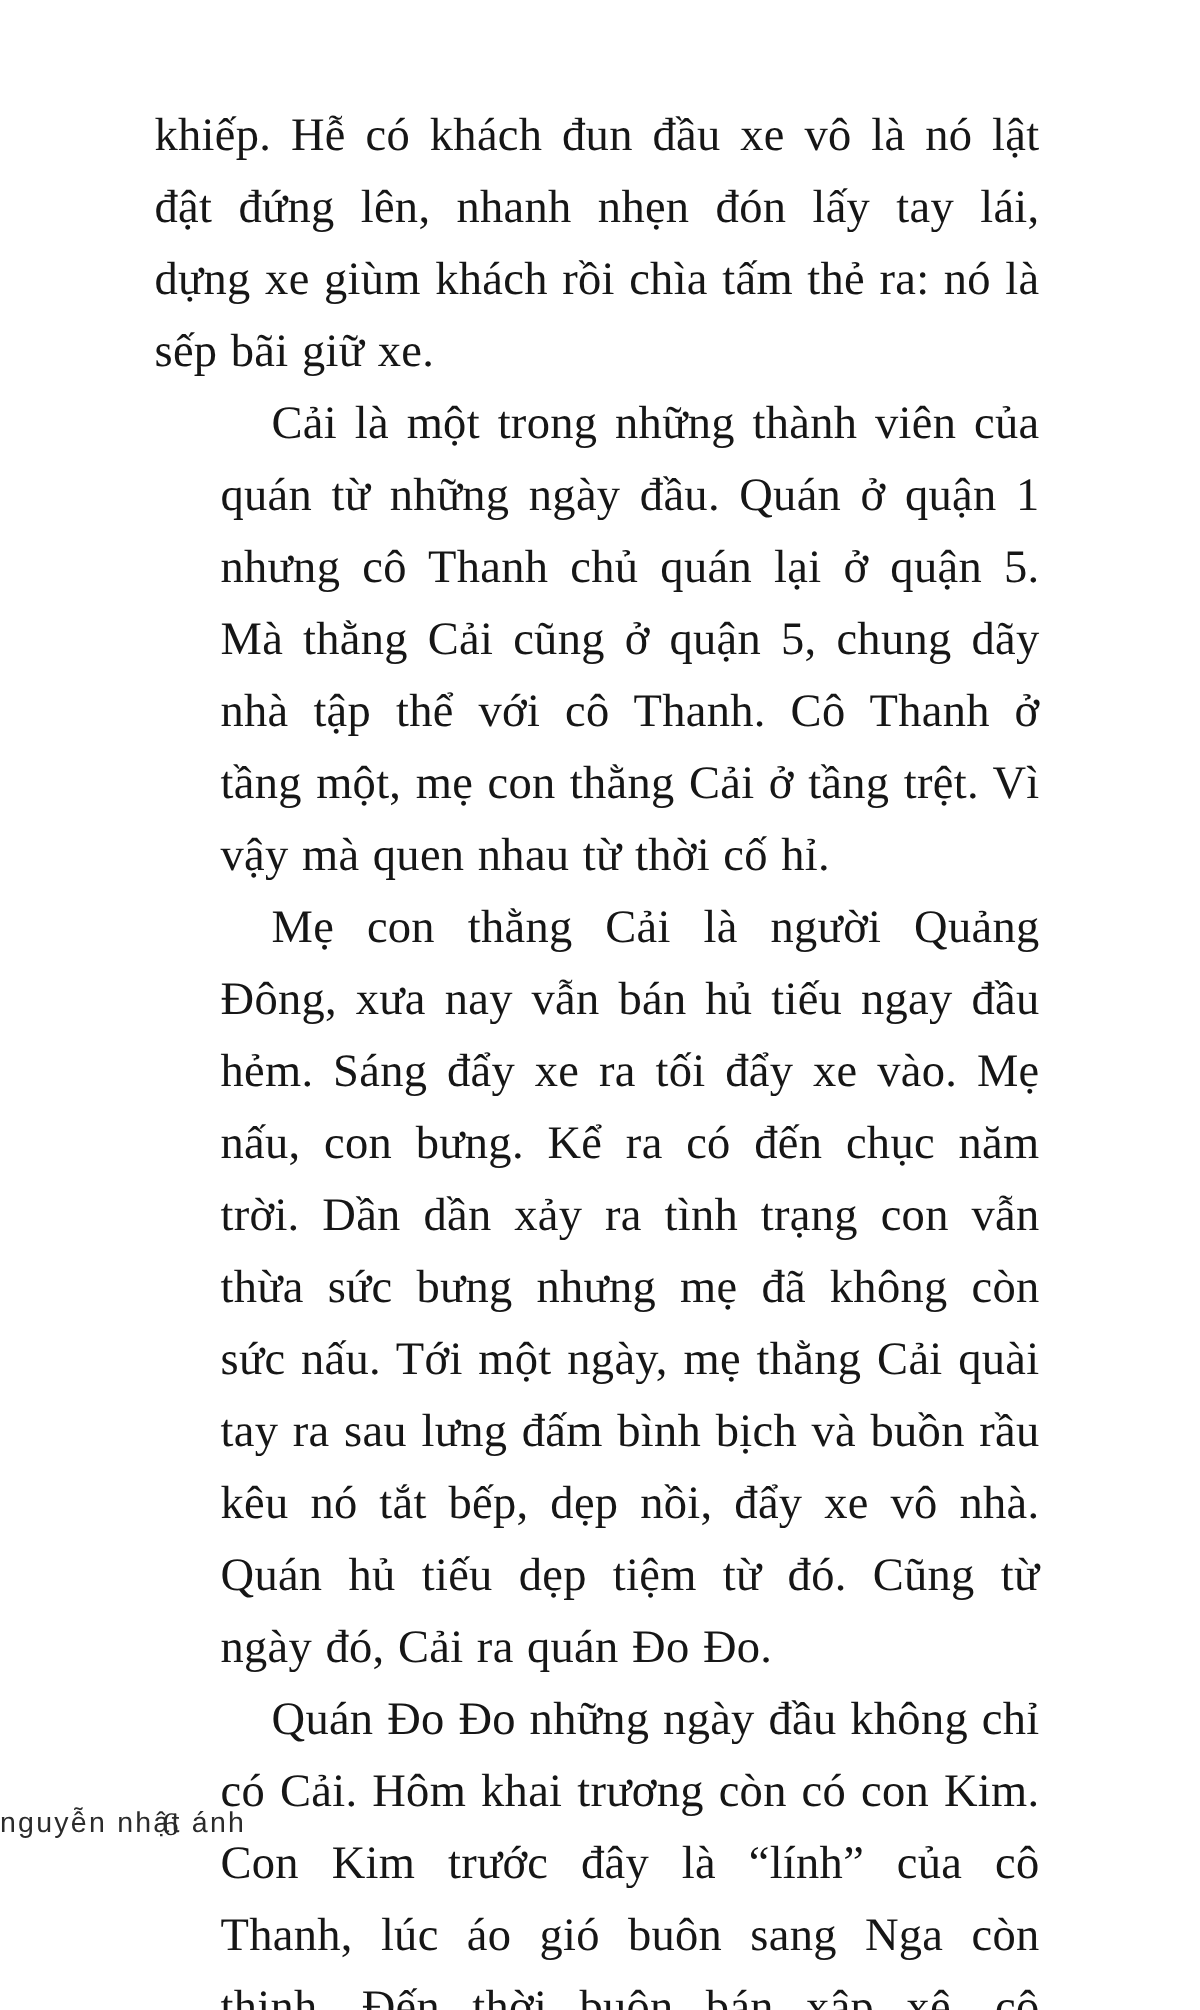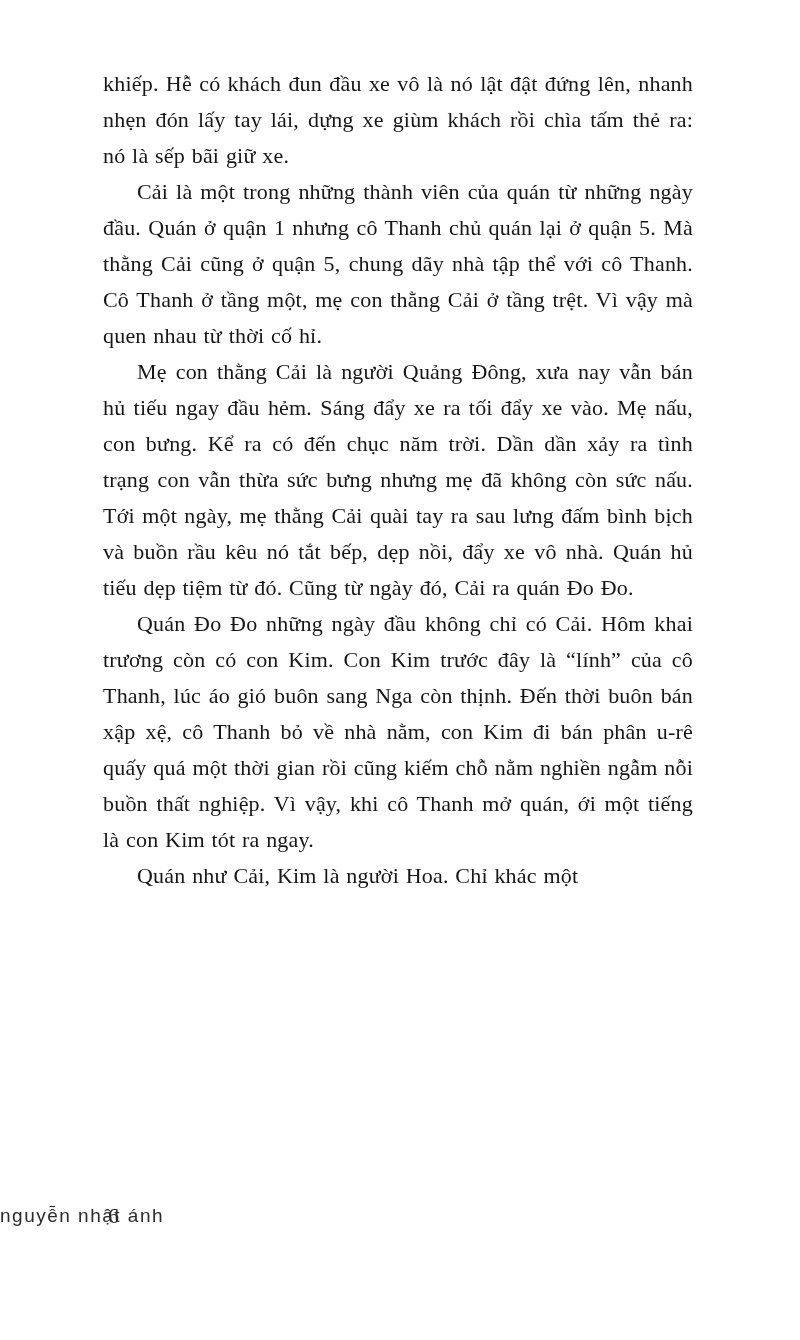--- a/index.html
+++ b/index.html
@@ -17,29 +17,30 @@
     color: #161616;
   }
   .text-block {
     position: absolute;
     left: 103px;
     top: 66px;
     width: 590px;
   }
   .text-block p {
     margin: 0;
-    font-size: 22px;
-    line-height: 36px;
+    font-size: 31px;
+    line-height: 48px;
     text-align: justify;
     text-justify: inter-word;
     letter-spacing: 0.2px;
     word-spacing: 1px;
   }
   .text-block p.indent {
     text-indent: 34px;
+    margin-left: 44px;
   }
   .footer {
     position: absolute;
     left: 0;
     top: 1203px;
     width: 100%;
     height: 30px;
   }
   .page-number {
     position: absolute;

